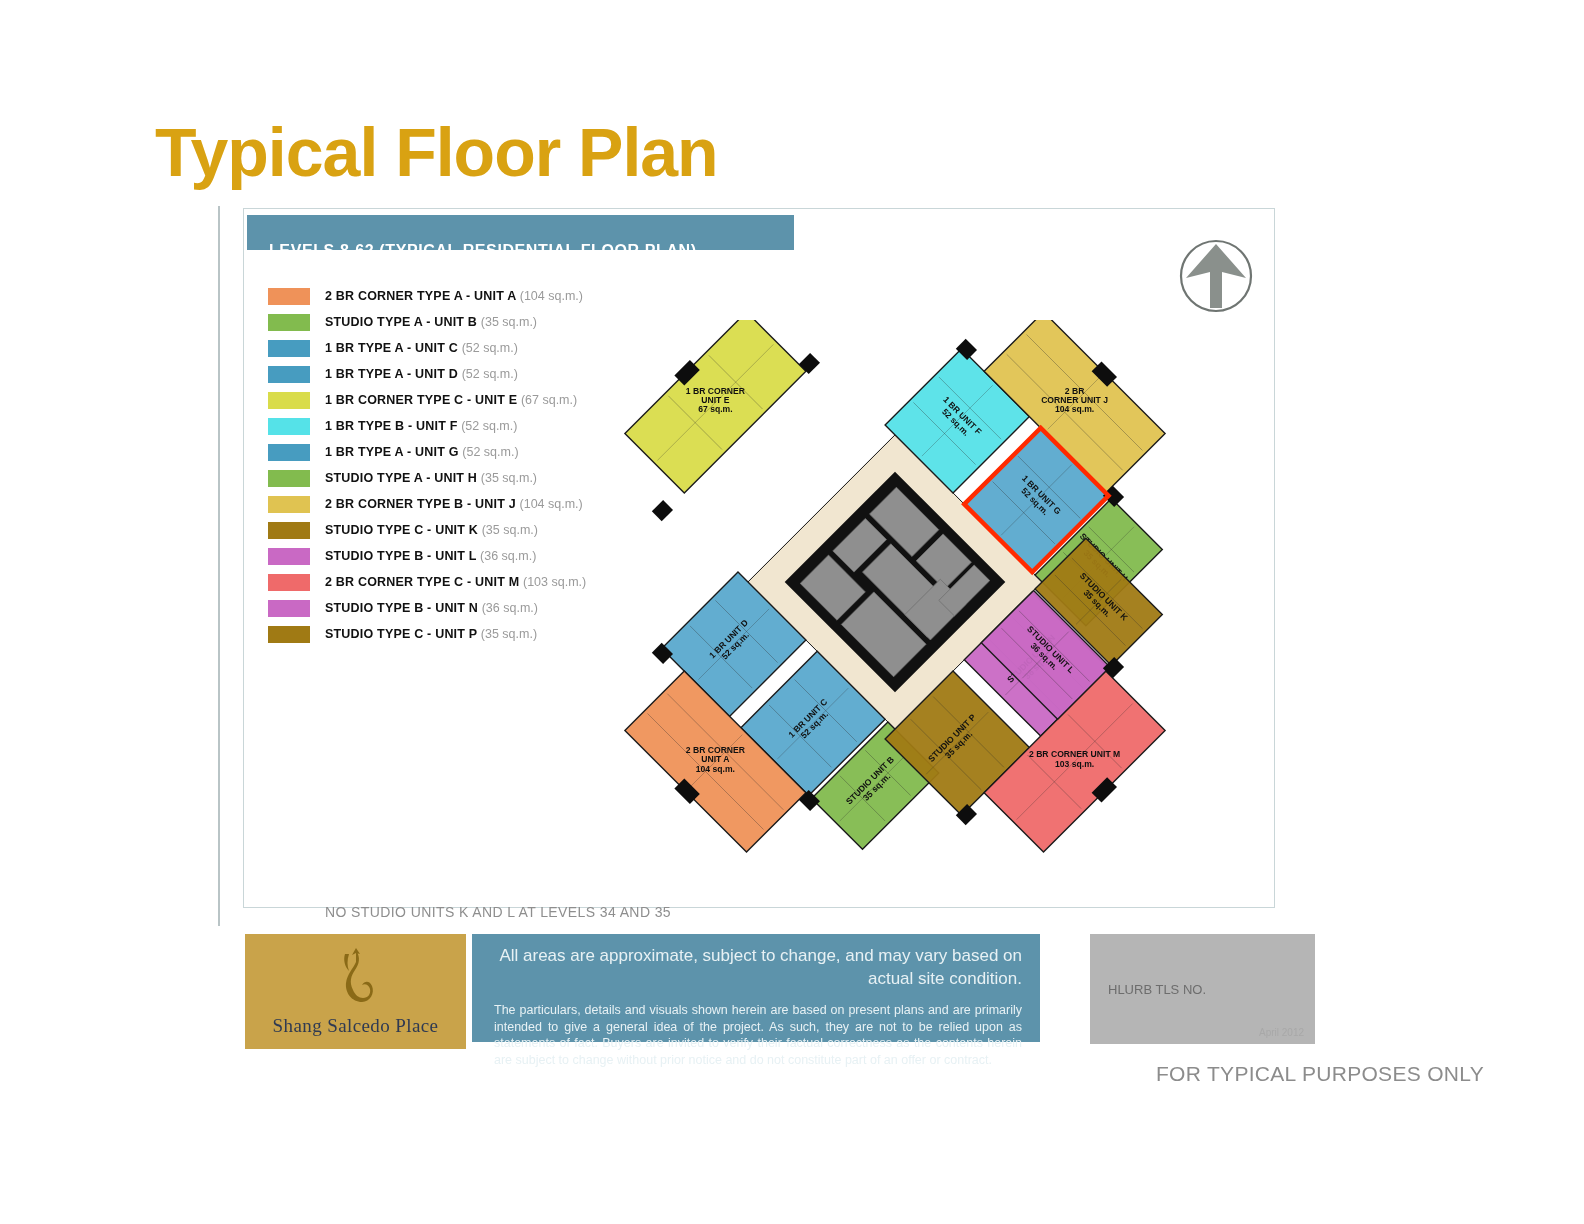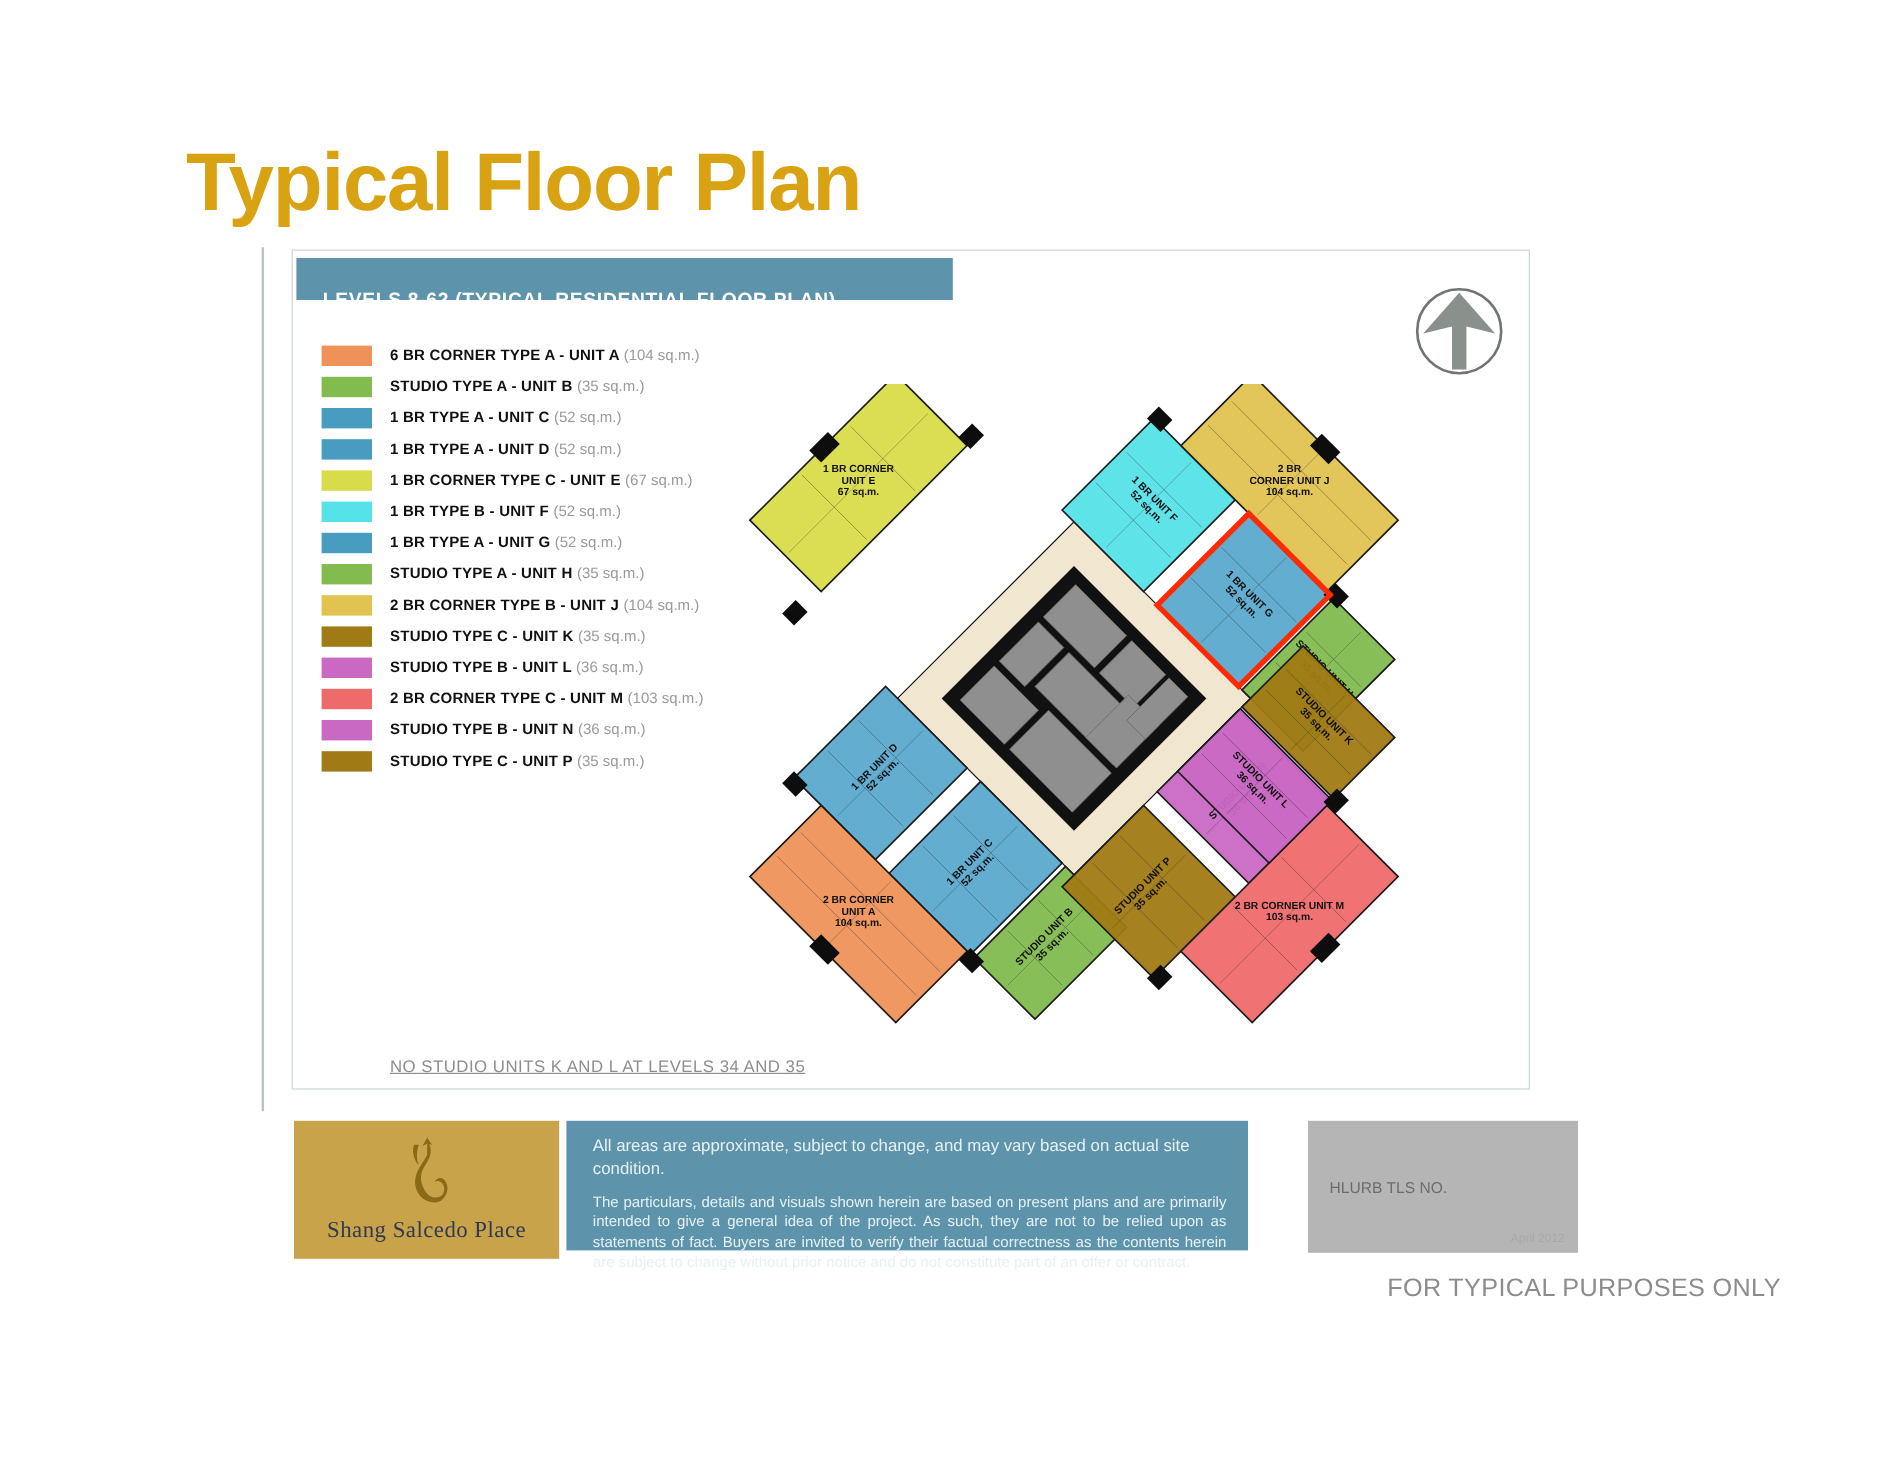--- a/index.html
+++ b/index.html
@@ -44,43 +44,43 @@
 
   
   #north-arrow{position:absolute;left:1178px;top:238px;width:76px;height:76px;}
 
   
   #floorplan{position:absolute;left:500px;top:320px;width:790px;height:540px;}
   #floorplan svg{display:block;width:790px;height:540px;}
 
   
   #plan-note{
-    position:absolute;left:325px;top:880px;
-    font-size:14px;color:#8e8e8e;letter-spacing:.4px;white-space:nowrap;text-decoration:underline;
+    position:absolute;left:325px;top:904px;
+    font-size:14px;color:#8e8e8e;letter-spacing:.4px;white-space:nowrap;
   }
 
   
   #logo-box{
     position:absolute;left:245px;top:934px;width:221px;height:115px;
     background:#c9a council;
   }
   #logo-box{background:#c9a council;}
   #logo-box{background:#c9a34a;}
   #logo-mark{position:absolute;left:50%;top:12px;transform:translateX(-50%);width:62px;height:62px;}
   #logo-text{
     position:absolute;left:0;right:0;bottom:12px;text-align:center;
     font-family:"Liberation Serif", serif;color:#2f3a52;
     font-size:19px;letter-spacing:.4px;white-space:nowrap;
   }
 
   #disclaimer-box{
     position:absolute;left:472px;top:934px;width:568px;height:108px;
     background:#5d93ab;color:#e7f1f4;box-sizing:border-box;padding:11px 18px 8px 22px;
   }
-  #disclaimer-line1{font-size:14px;line-height:1.35;margin-bottom:11px;}
+  #disclaimer-line1{font-size:17px;line-height:1.35;margin-bottom:11px;text-align:right;}
   #disclaimer-body{font-size:12.5px;line-height:1.33;text-align:justify;}
 
   #hlurb-box{
     position:absolute;left:1058px;top:934px;width:225px;height:110px;
     background:#b5b5b5;box-sizing:border-box;position:absolute;margin-left:32px;
   }
   #hlurb-label{position:absolute;left:18px;top:48px;font-size:13px;color:#6d6d6d;white-space:nowrap;}
   #hlurb-date{position:absolute;right:11px;bottom:6px;font-size:10px;color:#a8a8a8;white-space:nowrap;}
 
   #training-note{
@@ -99,21 +99,21 @@
 
   <div id="plan-panel"></div>
 
   <div id="section-banner">
     <div class="lbl">LEVELS 8-62 (TYPICAL RESIDENTIAL FLOOR PLAN)</div>
   </div>
 
   <div id="legend">
       <div class="legend-row">
         <div class="legend-sw" style="background: rgb(239, 146, 89);"></div>
-        <div class="legend-txt"><b>6 BR CORNER TYPE A - UNIT A </b><span class="area">(104 sq.m.)</span></div>
+        <div class="legend-txt"><b>2 BR CORNER TYPE A - UNIT A </b><span class="area">(104 sq.m.)</span></div>
       </div>
       <div class="legend-row">
         <div class="legend-sw" style="background: rgb(130, 187, 78);"></div>
         <div class="legend-txt"><b>STUDIO TYPE A - UNIT B </b><span class="area">(35 sq.m.)</span></div>
       </div>
       <div class="legend-row">
         <div class="legend-sw" style="background: rgb(71, 156, 192);"></div>
         <div class="legend-txt"><b>1 BR TYPE A - UNIT C </b><span class="area">(52 sq.m.)</span></div>
       </div>
       <div class="legend-row">

